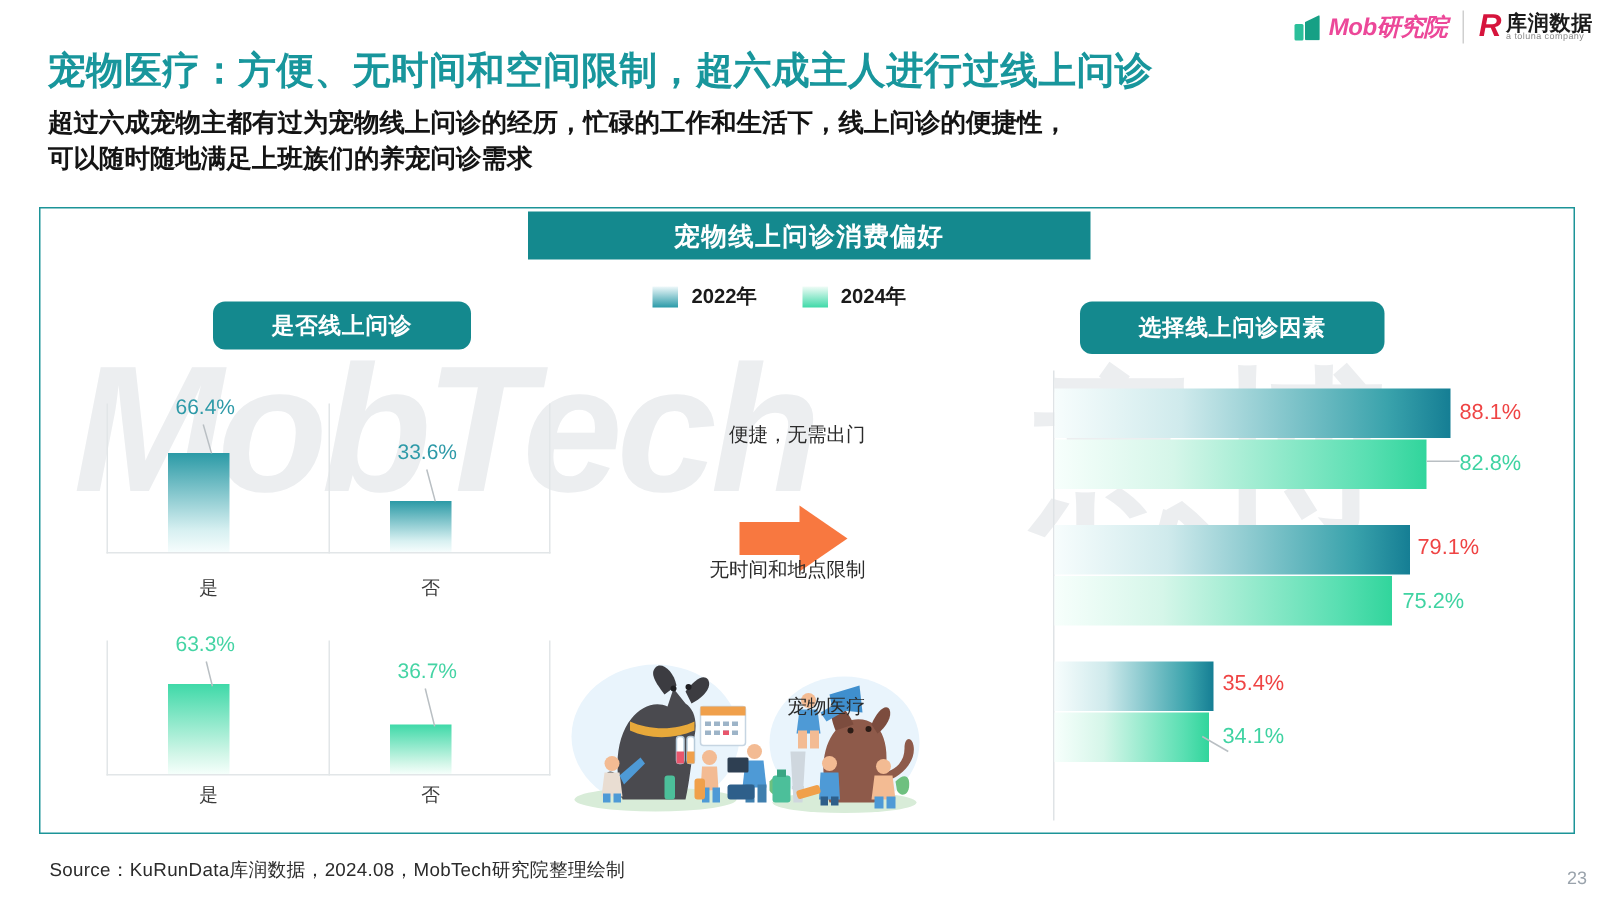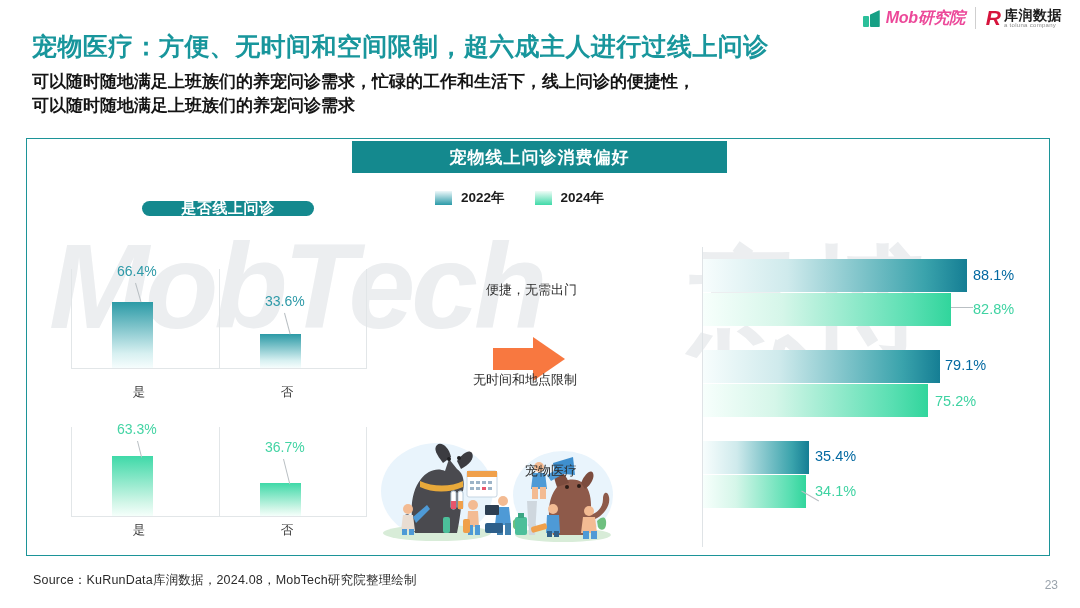--- a/index.html
+++ b/index.html
@@ -72,21 +72,21 @@
   .sw-2022 { background:linear-gradient(180deg,#eef8fa 0%,#2a9aa8 100%); }
   .sw-2024 { background:linear-gradient(180deg,#f0fcf7 0%,#3fd9a8 100%); }
   .legend-item span { font-size:13.5px; font-weight:bold; color:#1b1b1b; }
 
   
   .pill {
     position:absolute; background:#14898e; border-radius:8px;
     display:flex; align-items:center; justify-content:center;
     color:#fff; font-size:15px; font-weight:bold; letter-spacing:0.6px;
   }
-  .pill-left  { left:115px; top:62px;  width:172px; height:15px; }
+  .pill-left  { left:115px; top:62px;  width:172px; height:32px; }
   .pill-right { left:693px; top:62px;  width:203px; height:35px; }
 
   
   .lchart { position:absolute; }
   .lchart .axis-h { position:absolute; left:0; bottom:0; width:100%; height:1px; background:#e2e6e8; }
   .lchart .axis-v-l { position:absolute; left:0; bottom:0; width:1px; height:100%; background:#e2e6e8; }
   .lchart .axis-v-m { position:absolute; left:50%; bottom:0; width:1px; height:100%; background:#e2e6e8; }
   .lchart .axis-v-r { position:absolute; right:0; bottom:0; width:1px; height:100%; background:#e2e6e8; }
   .vbar { position:absolute; bottom:1px; }
   .vbar.c22 { background:linear-gradient(180deg,#2b9aa6 0%,#d7f0f1 78%,#f6fdfd 100%); }
@@ -109,21 +109,21 @@
   
   .illus { position:absolute; left:348px; top:290px; width:248px; height:120px; }
 
   
   .rchart { position:absolute; left:568px; top:108px; width:440px; height:300px; }
   .rchart .vaxis { position:absolute; left:107px; top:0; width:1px; height:300px; background:#dfe3e6; }
   .hbar { position:absolute; left:108px; height:33px; }
   .hbar.c22 { background:linear-gradient(90deg,#f7fdfd 0%,#cfeaec 32%,#3aa3ac 84%,#157e94 100%); }
   .hbar.c24 { background:linear-gradient(90deg,#f7fffc 0%,#d5f6e9 32%,#59dfb2 84%,#31d59c 100%); }
   .hlabel { position:absolute; font-size:14.5px; white-space:nowrap; }
-  .hlabel.c22 { color:#0369a1;text-align:right; }
+  .hlabel.c22 { color:#ef4444;text-align:right; }
   .hlabel.c24 { color:#3fd3a2; }
   .ycat { position:absolute; right:458px; font-size:13px; color:#2b2b2b; white-space:nowrap; text-align:right; }
 
   
   .source {
     position:absolute; left:33px; top:572px;
     font-size:12.5px; color:#2b2b2b; letter-spacing:0.2px;
   }
   .pageno {
     position:absolute; right:22px; top:578px;
@@ -148,21 +148,21 @@
       <span class="kr-mark">R</span>
       <span class="kr-texts">
         <span class="kr-cn" style="display:block">库润数据</span>
         <span class="kr-en" style="display:block">a toluna company</span>
       </span>
     </div>
   </div>
 
   <div class="headline">宠物医疗：方便、无时间和空间限制，超六成主人进行过线上问诊</div>
   <div class="subhead">
-    <div>可以随时随地满足上班族们的养宠问诊需求，忙碌的工作和生活下，线上问诊的便捷性，</div>
+    <div>超过六成宠物主都有过为宠物线上问诊的经历，忙碌的工作和生活下，线上问诊的便捷性，</div>
     <div>可以随时随地满足上班族们的养宠问诊需求</div>
   </div>
 
   <div class="card">
 
     <div class="watermark">
       <div class="wm-text">MobTech</div>
       <div class="wm-cn">意博</div>
     </div>
 
@@ -176,20 +176,23 @@
         <span>2022年</span>
       </div>
       <div class="legend-item">
         <span class="sw sw-2024"></span>
         <span>2024年</span>
       </div>
     </div>
 
     <div class="pill pill-left">
       <span>是否线上问诊</span>
+    </div>
+    <div class="pill pill-right">
+      <span>选择线上问诊因素</span>
     </div>
 
     <div class="lchart" style="left:44px; top:130px; width:296px; height:100px;">
       <div class="axis-h"></div>
       <div class="axis-v-l"></div>
       <div class="axis-v-m"></div>
       <div class="axis-v-r"></div>
       <div class="vbar c22" style="left:41px; width:41px; height:66px;"></div>
       <div class="vbar c22" style="left:189px; width:41px; height:33.6px;"></div>
       <div class="leader" style="left:64px; top:14px; height:20px; transform:rotate(-16deg);"></div>

